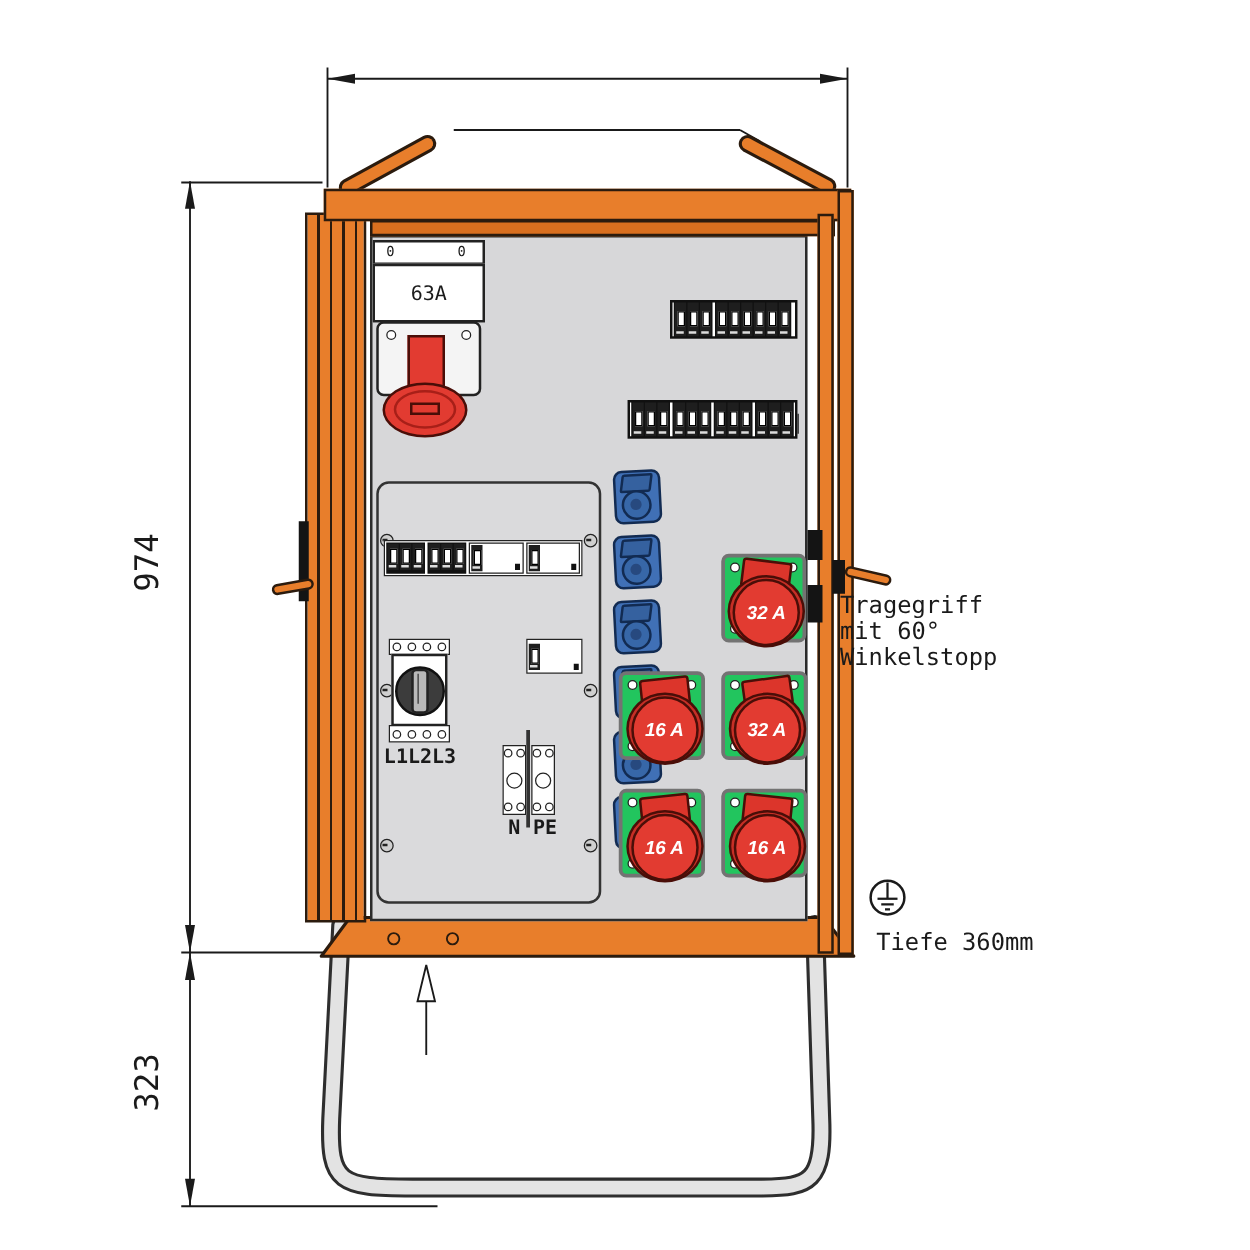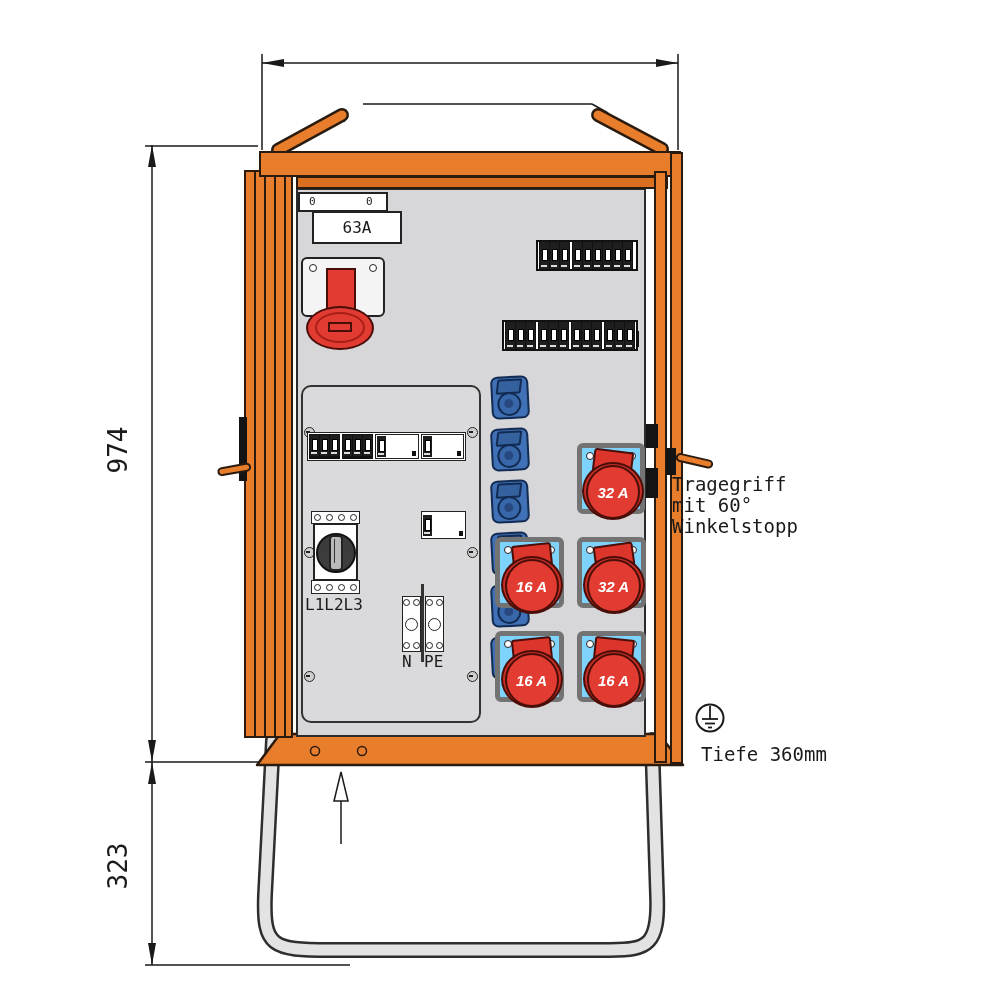--- a/index.html
+++ b/index.html
@@ -49,31 +49,31 @@
   .bigdot{width:11px;height:11px;border:1.5px solid #222;border-radius:50%;background:#fff}
   
   .bluegrid{display:flex;flex-wrap:wrap;column-gap:5px;row-gap:9px}
   .bsock{position:relative;width:34px;height:39px;background:#4070B6;border:2.5px solid #122B52;border-radius:7px;
          flex:none;transform:rotate(-3deg)}
   .bsock .lid{position:absolute;left:4px;top:1px;width:21px;height:11px;background:#35619F;border:2px solid #122B52;
          transform:skewX(-10deg);border-radius:2px}
   .bsock .face{position:absolute;left:4px;bottom:1px;width:20px;height:20px;border-radius:50%;background:#3767A8;border:2px solid #122B52}
   .bsock .face::after{content:"";position:absolute;left:5px;top:5px;width:9px;height:9px;border-radius:50%;background:#27497F}
   
-  .rsock{background:#7dd3fc;border:5px solid #737373;border-radius:6px}
+  .rsock{background:#22c55e;border:3px solid #737373;border-radius:6px}
   .rscrew{position:absolute;width:6px;height:6px;border:1.3px solid #222;border-radius:50%;background:#fff}
   .cap{position:absolute;left:50%;top:2px;width:36px;height:20px;margin-left:-18px;background:#DC352B;
        border:2px solid #4A0E08;border-radius:3px;transform:rotate(-6deg)}
   .collar{position:absolute;left:50%;top:14px;width:58px;height:54px;margin-left:-29px;background:#C62F26;
        border:2px solid #4A0E08;border-radius:50%}
   .rbody{position:absolute;left:50%;top:17px;width:50px;height:50px;margin-left:-25px;border-radius:50%;
        background:#E23B31;border:2px solid #4A0E08;display:flex;align-items:center;justify-content:center}
   .rlabel{font-family:"Liberation Sans",sans-serif;font-weight:bold;font-style:italic;color:#fff;font-size:15px;white-space:nowrap}
   .small0{font-size:11px;position:absolute;top:1px}
-  .lbl{font-size:16px;font-weight:400;white-space:nowrap}
+  .lbl{font-size:16px;font-weight:700;text-align:center;white-space:nowrap}
 </style>
 </head>
 <body>
 
 <div id="canvas">
 
   <svg class="abs" style="left:0;top:0" width="1000" height="1000" viewBox="0 0 1000 1000">
     <g>
       <path d="M273,740 L265,895 C263,947 272,950 330,950 L610,950 C648,950 659,945 657,895 L652,740" fill="none" stroke="#2E2E2E" stroke-width="16" stroke-linecap="round" stroke-linejoin="round"></path>
       <path d="M273,740 L265,895 C263,947 272,950 330,950 L610,950 C648,950 659,945 657,895 L652,740" fill="none" stroke="#E3E3E3" stroke-width="11" stroke-linecap="round" stroke-linejoin="round"></path>
@@ -136,21 +136,21 @@
   <div class="abs blackpart" style="left:646px;top:424px;width:12px;height:24px"></div>
   <div class="abs blackpart" style="left:646px;top:468px;width:12px;height:30px"></div>
   <div class="abs blackpart" style="left:666px;top:448px;width:10px;height:27px"></div>
   <div class="abs handle" style="left:676px;top:452px;width:38px;height:9px;transform:rotate(13deg);transform-origin:left center"></div>
   <div class="abs blackpart" style="left:630px;top:331px;width:9px;height:16px"></div>
 
   <div class="abs wbox2" style="left:298px;top:192px;width:90px;height:20px">
     <span class="small0" style="left:9px">0</span>
     <span class="small0" style="left:66px">0</span>
   </div>
-  <div class="abs wbox2" style="left:312px;top:211px;width:90px;height:33px;display:flex;align-items:center;justify-content:center">
+  <div class="abs wbox2" style="left:298px;top:211px;width:90px;height:47px;display:flex;align-items:center;justify-content:center">
     <span style="font-size:16px">63A</span>
   </div>
   <div class="abs plate" style="left:301px;top:257px;width:84px;height:60px">
     <div class="rscrew" style="left:6px;top:5px"></div>
     <div class="rscrew" style="right:6px;top:5px"></div>
   </div>
   <div class="abs redpart" style="left:326px;top:268px;width:30px;height:48px"></div>
   <div class="abs redpart" style="left:306px;top:306px;width:68px;height:44px;border-radius:50%;border-width:2.5px"></div>
   <div class="abs" style="left:315px;top:312px;width:50px;height:31px;border:2px solid #A81F18;border-radius:50%"></div>
   <div class="abs redpart" style="left:328px;top:322px;width:24px;height:10px"></div>

